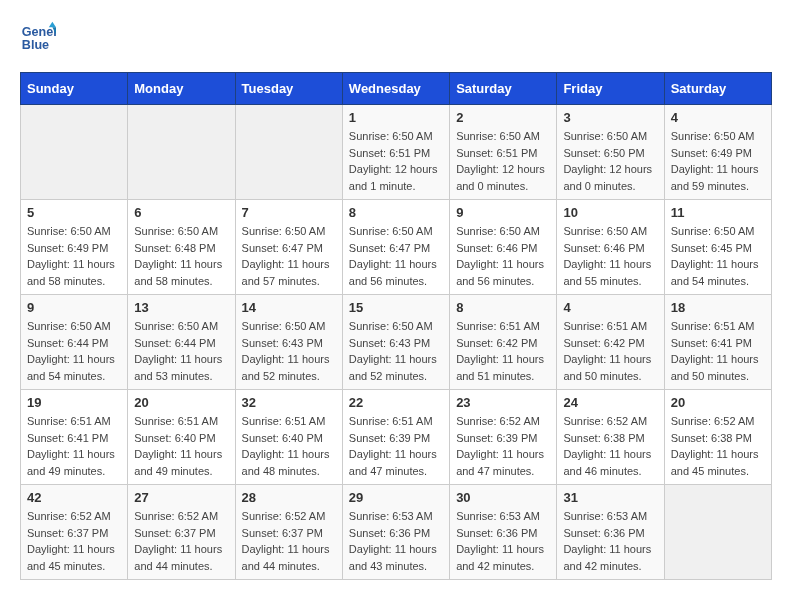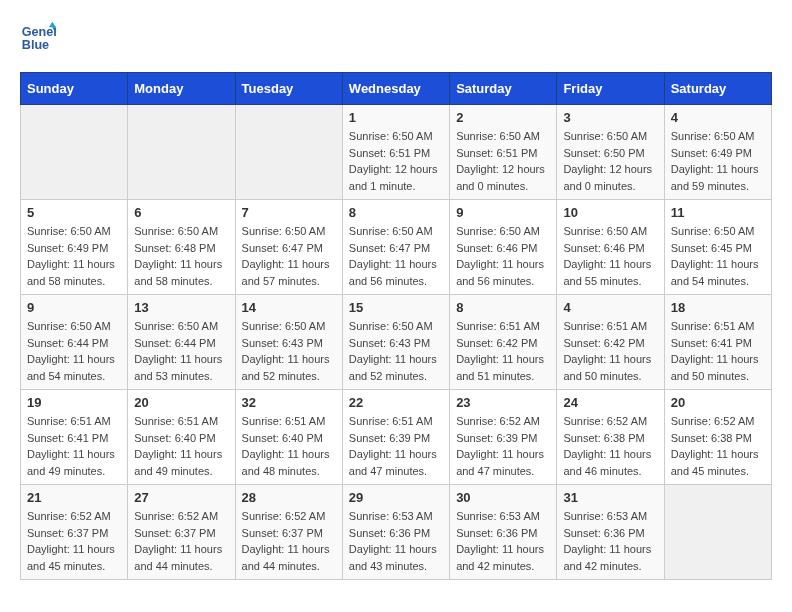--- a/index.html
+++ b/index.html
@@ -223,21 +223,21 @@
           <div class="day-num">24</div>
           <div class="day-info">Sunrise: 6:52 AM<br>Sunset: 6:38 PM<br>Daylight: 11 hours<br>and 46 minutes.</div>
         </td>
         <td>
           <div class="day-num">20</div>
           <div class="day-info">Sunrise: 6:52 AM<br>Sunset: 6:38 PM<br>Daylight: 11 hours<br>and 45 minutes.</div>
         </td>
       </tr>
       <tr>
         <td>
-          <div class="day-num">21</div>
+          <div class="day-num">42</div>
           <div class="day-info">Sunrise: 6:52 AM<br>Sunset: 6:37 PM<br>Daylight: 11 hours<br>and 45 minutes.</div>
         </td>
         <td>
           <div class="day-num">27</div>
           <div class="day-info">Sunrise: 6:52 AM<br>Sunset: 6:37 PM<br>Daylight: 11 hours<br>and 44 minutes.</div>
         </td>
         <td>
           <div class="day-num">28</div>
           <div class="day-info">Sunrise: 6:52 AM<br>Sunset: 6:37 PM<br>Daylight: 11 hours<br>and 44 minutes.</div>
         </td>

